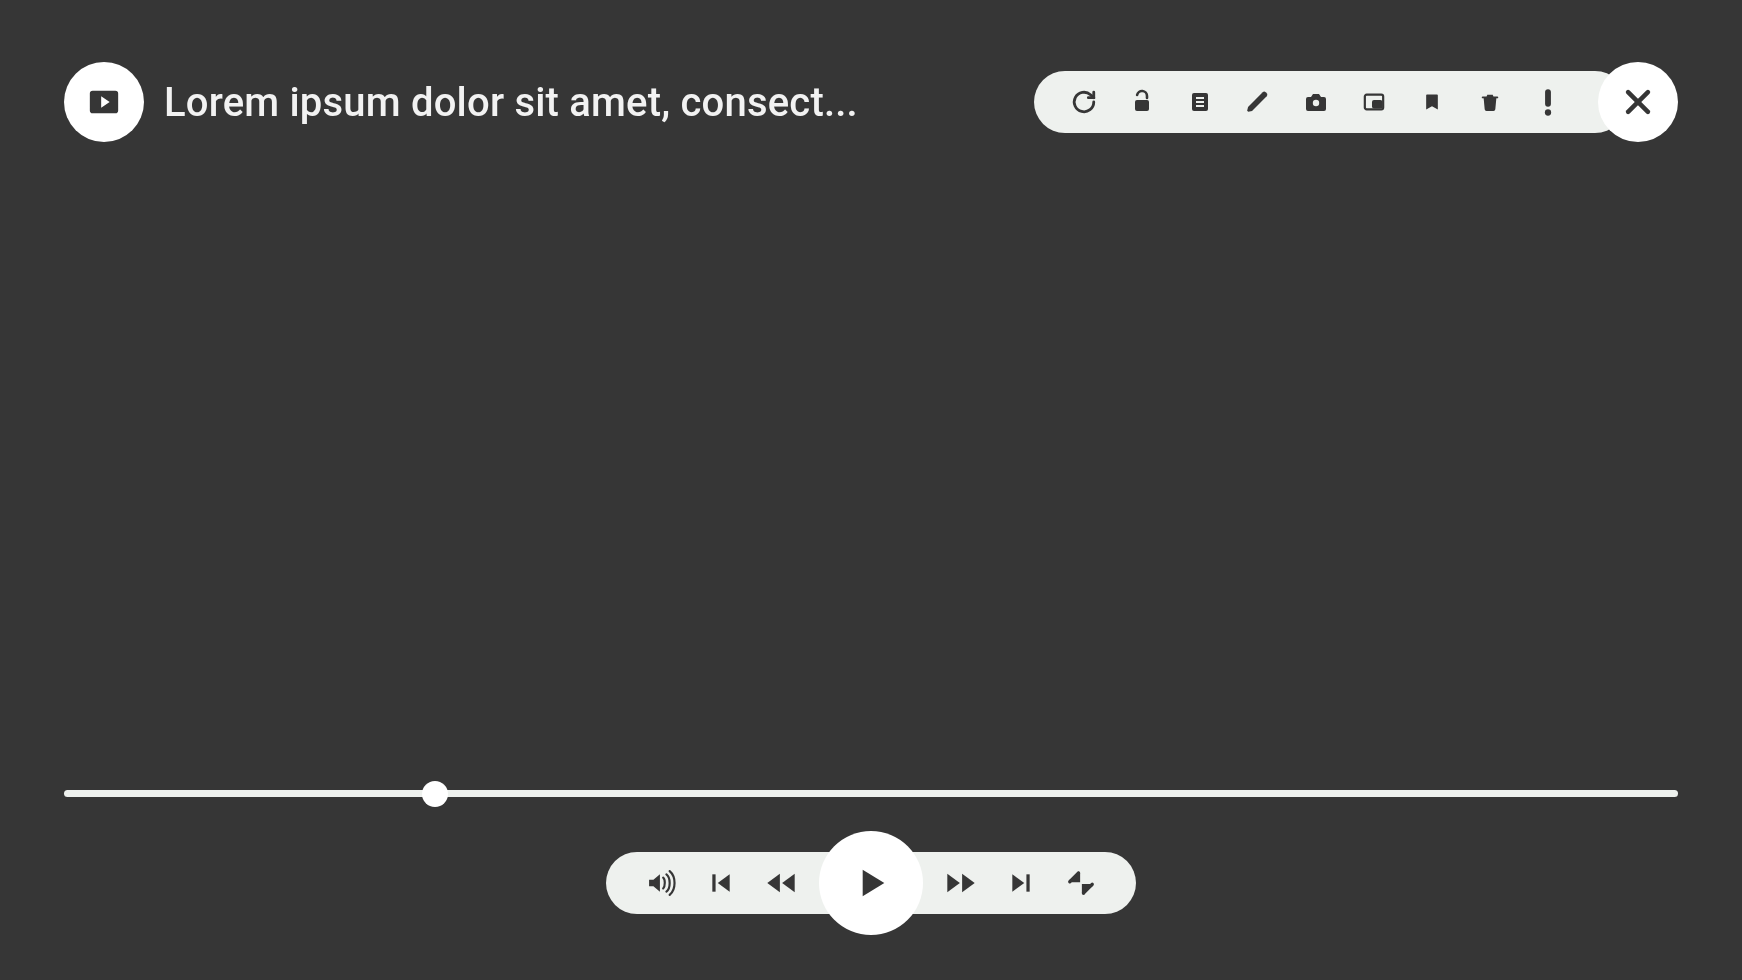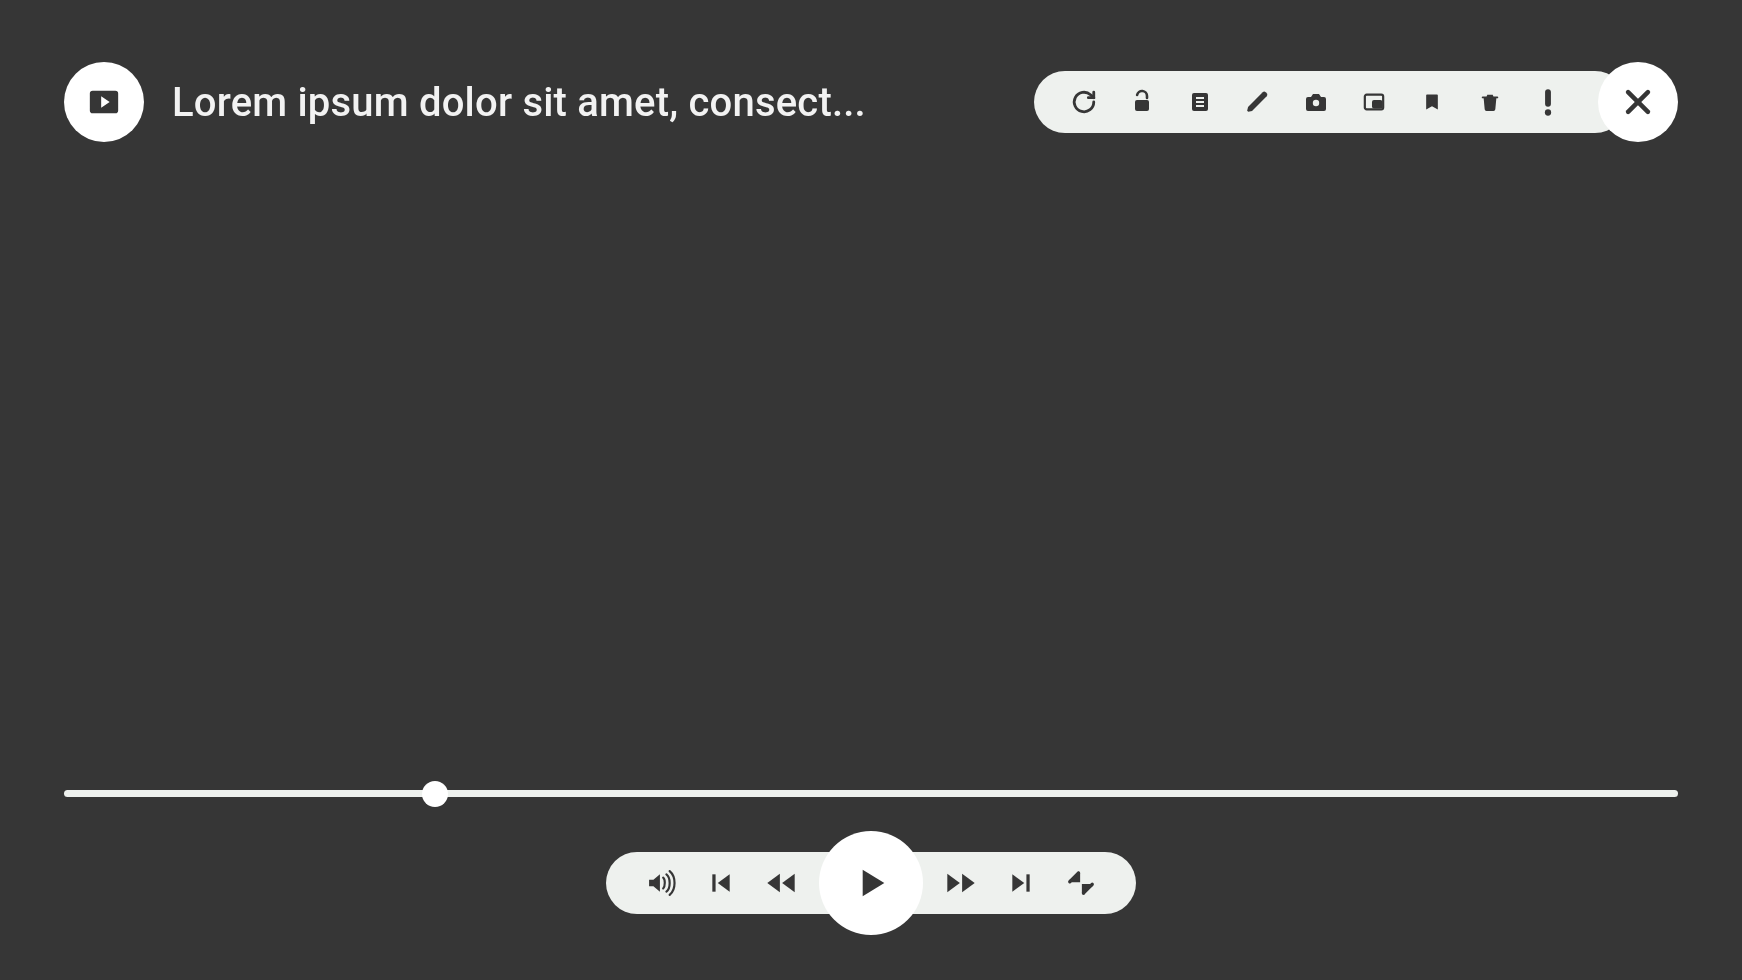--- a/index.html
+++ b/index.html
@@ -18,21 +18,21 @@
     top: 62px;
     left: 64px;
     right: 64px;
     display: flex;
     align-items: center;
     justify-content: space-between;
   }
   .title-group {
     display: flex;
     align-items: center;
-    gap: 28px;
+    gap: 20px;
   }
   .app-circle {
     width: 80px;
     height: 80px;
     background: #fff;
     border-radius: 50%;
     display: flex;
     align-items: center;
     justify-content: center;
   }

